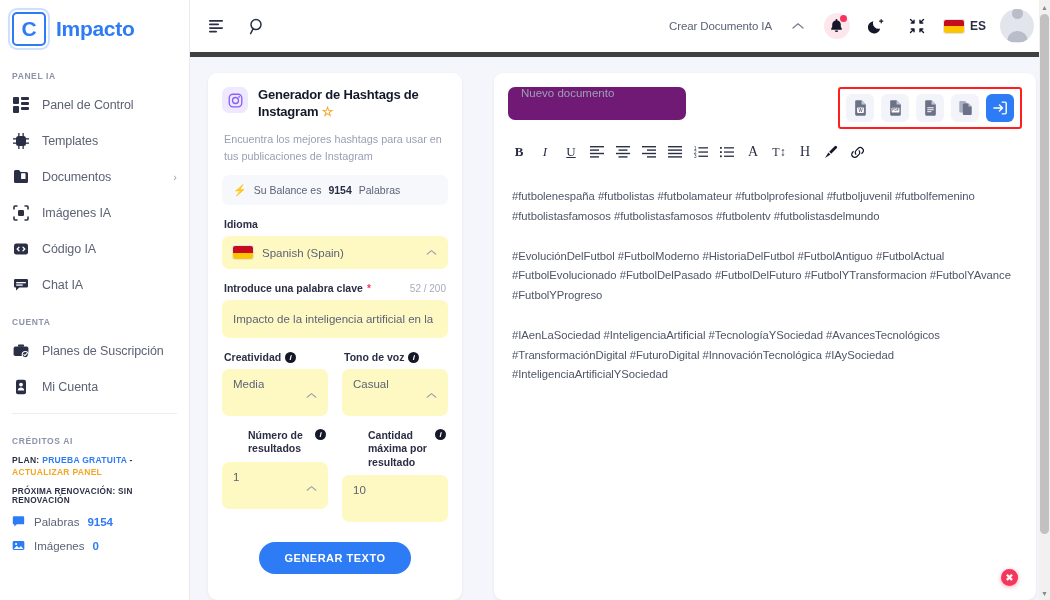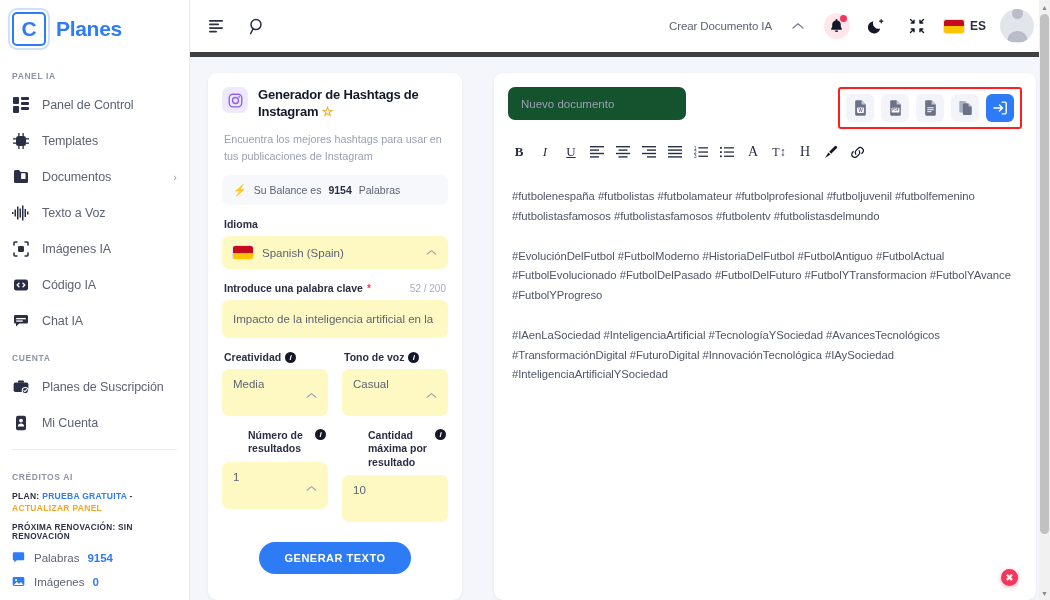--- a/index.html
+++ b/index.html
@@ -133,22 +133,22 @@
     font-family:"Liberation Sans", sans-serif;
   }
 
   
   .editor {
     flex:1 1 auto; background:#fff; border-radius:9px; min-width:0; position:relative;
     box-shadow: 0 1px 3px rgba(30,35,70,.07); display:flex; flex-direction:column; overflow:hidden;
   }
   .ed-top { display:flex; align-items:flex-start; padding: 14px 14px 0 14px; gap:10px; }
   .doc-name {
-    background:#14532d; border-radius:7px; height:33px; width:178px; flex:0 0 178px;
-    display:flex; align-items:center; padding:0 13px; font-size:11.5px; color:#9aa0b4; cursor:text;
+    background:#701a75; border-radius:7px; height:33px; width:178px; flex:0 0 178px;
+    display:flex; padding:0 13px; font-size:11.5px; color:#9aa0b4; cursor:text;
   }
   .file-sel {
     background:#f6f8fc; border-radius:7px; min-height:45px; width:140px; flex:0 0 140px;
     display:flex; align-items:center; padding:6px 11px; gap:6px; cursor:pointer;
   }
   .file-sel .t { font-size:10.5px; font-weight:700; color:#2b2f45; line-height:1.35; }
   .file-sel .up { margin-left:auto; color:#9aa0b4; font-size:10px; }
   .ed-actions {
     margin-left:auto; display:flex; align-items:center; gap:7px;
     border:2px solid #ff1f1f; border-radius:3px; padding:5px 6px;
@@ -183,21 +183,21 @@
 </head>
 <body>
 
 <div class="app">
 
   <aside class="sidebar">
     <div class="brand">
       <div class="brand-logo">
         <span>C</span>
       </div>
-      <div class="brand-name">Planes</div>
+      <div class="brand-name">Impacto</div>
     </div>
 
     <div class="side-scroll">
       <div class="side-section-title">PANEL IA</div>
 
       <div class="nav-item">
         <span class="nav-ico">
           <svg width="16" height="16" viewBox="0 0 16 16" fill="#2b2f45">
               <rect x="0" y="0" width="6" height="7" rx="1"></rect>
               <rect x="0" y="9" width="6" height="7" rx="1"></rect>
@@ -231,34 +231,20 @@
           <svg width="16" height="16" viewBox="0 0 16 16" fill="#2b2f45">
               <path d="M1 2.5A1.5 1.5 0 0 1 2.5 1H6l1.6 2H13.5A1.5 1.5 0 0 1 15 4.5v8A1.5 1.5 0 0 1 13.5 14h-11A1.5 1.5 0 0 1 1 12.5z"></path>
               <rect x="8.3" y="4.4" width="4" height="5.6" fill="#fff"></rect>
               <path d="M8.3 4.4h4v5.6l-2-1.4-2 1.4z" fill="#fff"></path>
             </svg>
         </span>
         <span class="nav-label">Documentos</span>
         <span class="nav-caret">›</span>
       </div>
 
-      <div class="nav-item">
-        <span class="nav-ico">
-          <svg width="18" height="16" viewBox="0 0 18 16" fill="#2b2f45">
-              <rect x="0" y="7" width="1.5" height="2"></rect>
-              <rect x="2.5" y="4.5" width="1.5" height="7"></rect>
-              <rect x="5" y="1.5" width="1.5" height="13"></rect>
-              <rect x="7.5" y="3.5" width="1.5" height="9"></rect>
-              <rect x="10" y="0.5" width="1.5" height="15"></rect>
-              <rect x="12.5" y="4" width="1.5" height="8"></rect>
-              <rect x="15" y="6.5" width="1.5" height="3"></rect>
-            </svg>
-        </span>
-        <span class="nav-label">Texto a Voz</span>
-      </div>
 
       <div class="nav-item">
         <span class="nav-ico">
           <svg width="16" height="16" viewBox="0 0 16 16" fill="none" stroke="#2b2f45" stroke-width="1.6">
               <path d="M1 4.5V2a1 1 0 0 1 1-1h2.5M15 4.5V2a1 1 0 0 0-1-1h-2.5M1 11.5V14a1 1 0 0 0 1 1h2.5M15 11.5V14a1 1 0 0 1-1 1h-2.5"></path>
               <rect x="5" y="5" width="6" height="6" rx="1.3" fill="#2b2f45" stroke="none"></rect>
             </svg>
         </span>
         <span class="nav-label">Imágenes IA</span>
       </div>

